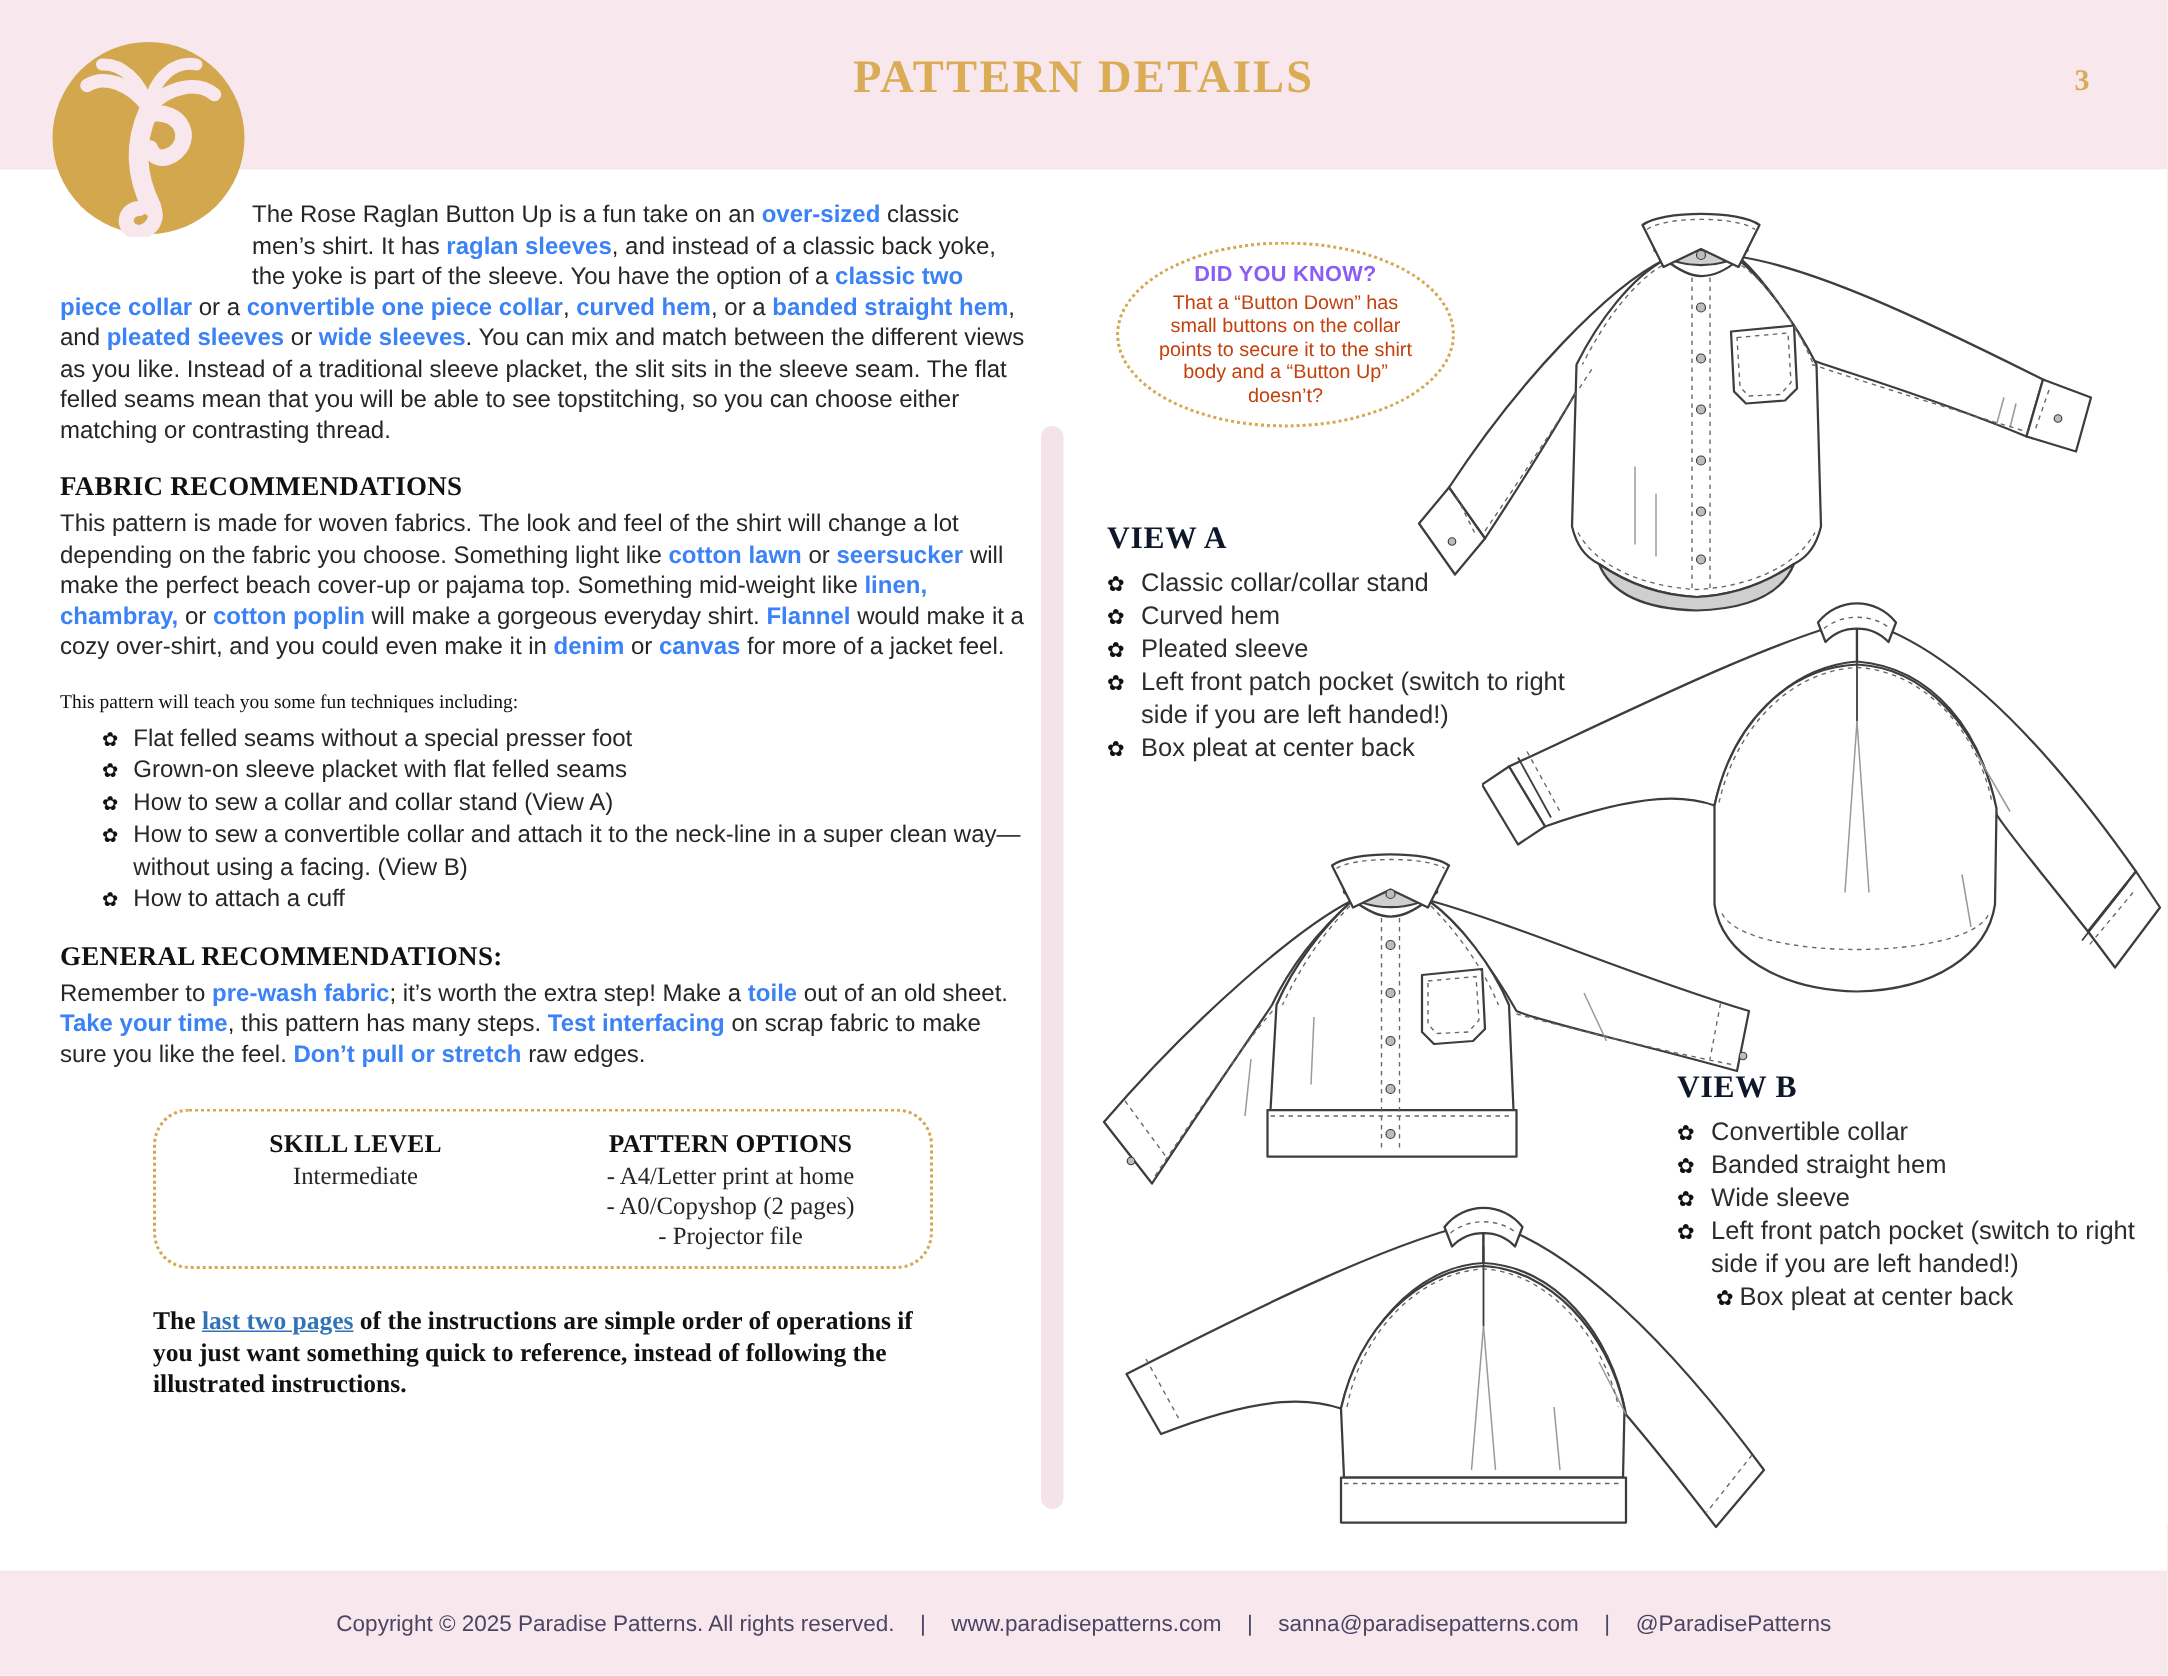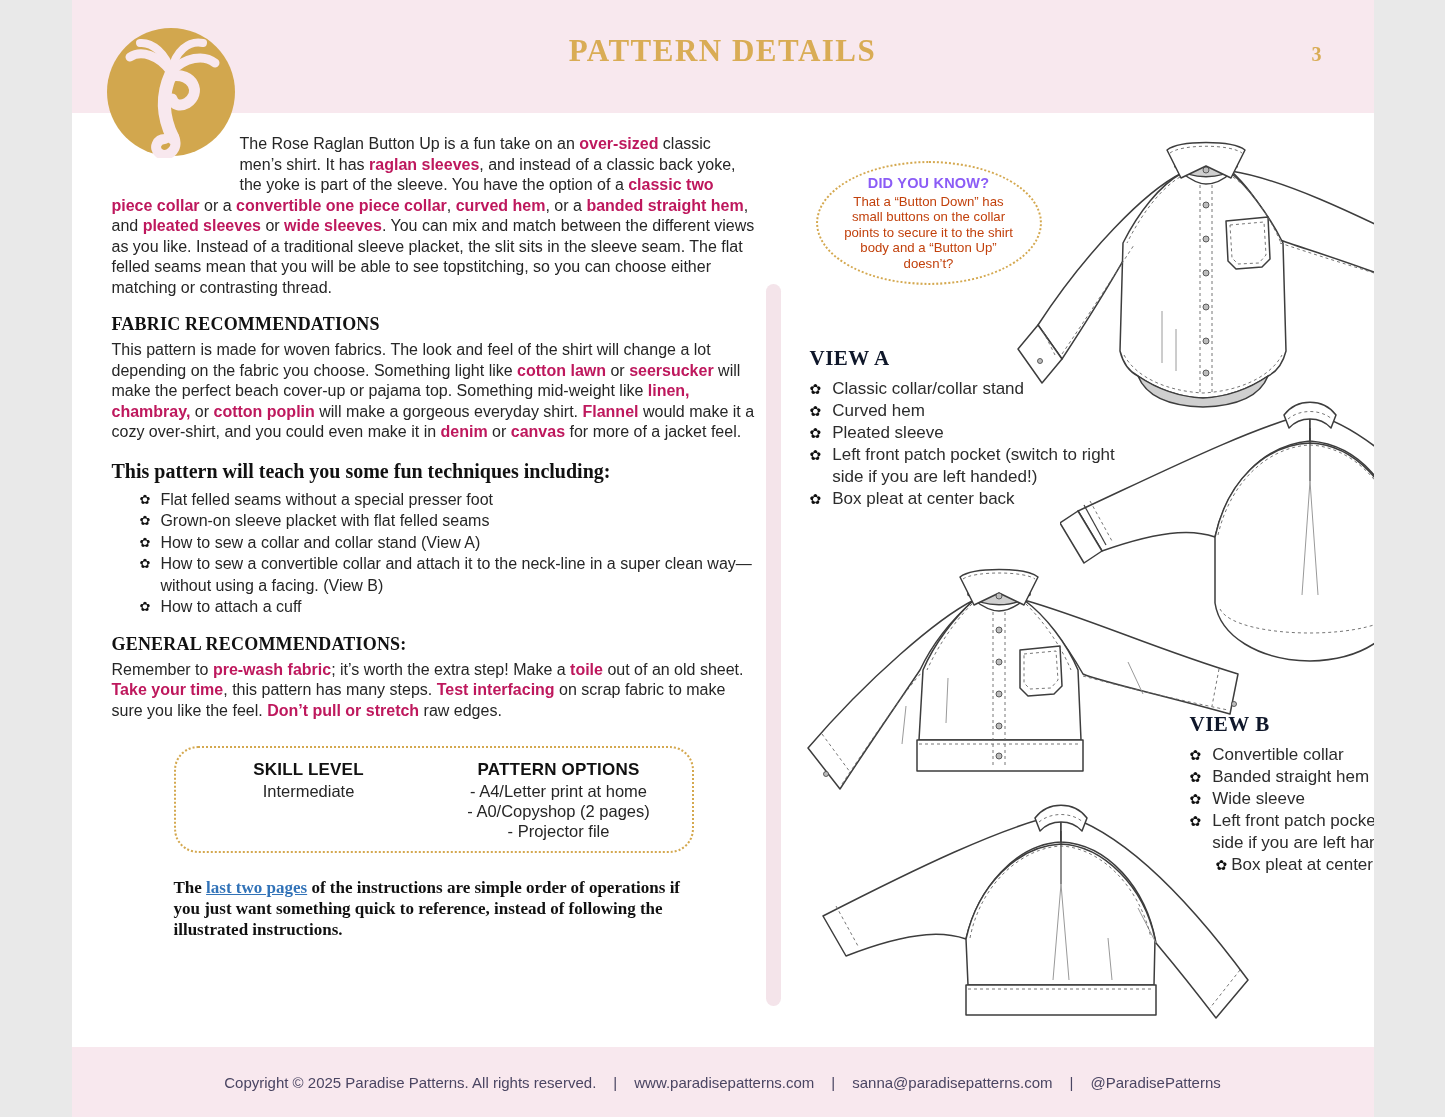--- a/index.html
+++ b/index.html
@@ -1,18 +1,18 @@
 <!DOCTYPE html>
 <html><head>
 <meta charset="utf-8">
 <style>
   * { margin:0; padding:0; box-sizing:border-box; }
   html,body { background:#e9e9e9; }
   .page {
-    position:relative; width:1302px; height:1117px; margin:0 auto;
+    position:relative; width:1445px; height:1117px; margin:0 auto;
     background:#ffffff; overflow:hidden;
     font-family:"Liberation Sans", sans-serif; color:#262626;
   }
   
   .header-band { position:absolute; left:0; top:0; right:0; height:113px; background:#f8e8ee; }
   .page-title {
     position:absolute; left:0; right:0; top:33px; text-align:center;
     font-family:"Liberation Serif", serif; font-weight:bold; font-size:31px;
     letter-spacing:1.5px; color:#d9ac55;
   }
@@ -24,38 +24,39 @@
     position:absolute; left:0; bottom:0; right:0; height:70px; background:#f8e8ee;
     display:flex; align-items:center; justify-content:center; gap:17px;
     font-size:15px; color:#4a4562;
   }
   .footer-band .sep { color:#4a4562; }
   
   .logo { position:absolute; left:33px; top:26px; width:132px; height:132px; }
   
   .left-col { position:absolute; left:40px; top:134px; width:646px; }
   p.body { font-size:16px; line-height:20.5px; }
-  p.body b { font-weight:bold; color:#be185d; }
+  p.body b { font-weight:bold; color:#3b82f6; }
   .logo-spacer { float:left; width:128px; height:42px; }
   h2.serif-head {
     font-family:"Liberation Serif", serif; font-weight:bold; font-size:18px;
     color:#111; margin:16px 0 5px; letter-spacing:.2px;
   }
   h3.tech-head {
-    font-family:"Liberation Serif", serif; font-weight:bold; font-size:20px;
+    font-family:"Liberation Serif", serif; font-weight:normal; font-size:13px;
     color:#111; margin:17px 0 6px;
   }
   ul.flower { list-style:none; margin:0; padding:0 0 0 28px; }
   ul.flower li { display:flex; gap:10px; font-size:16px; line-height:21.5px; }
   ul.flower .bullet { font-size:13px; line-height:21.5px; color:#111; flex:0 0 auto; }
   
   .info-box {
     margin:25px 0 0 62px; width:520px; border:2.5px dotted #d4a84f; border-radius:24px;
     padding:12px 8px 10px; display:grid; grid-template-columns:1fr 1fr; row-gap:12px;
     text-align:center;
+    font-family:Liberation Serif, serif;
   }
   .info-label { font-weight:bold; font-size:17px; letter-spacing:.2px; color:#111; margin-bottom:1px; }
   .info-lines div, .info-value { font-size:16.5px; line-height:20px; }
   
   .note {
     margin:24px 0 0 62px; width:520px; text-align:left;
     font-family:"Liberation Serif", serif; font-weight:bold; font-size:17px;
     line-height:21px; color:#111;
   }
   .note a { color:#3273b8; text-decoration:underline; font-weight:bold; }

